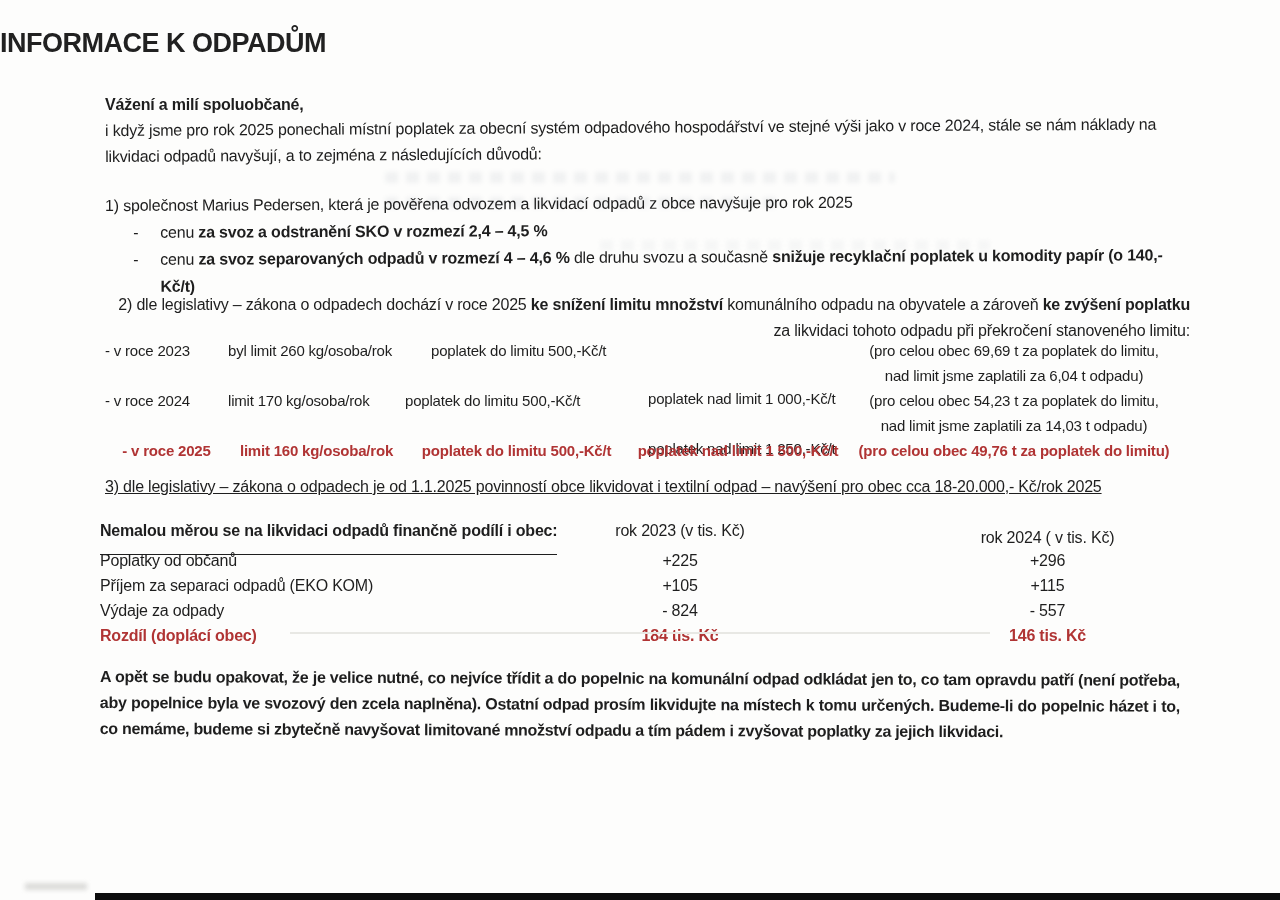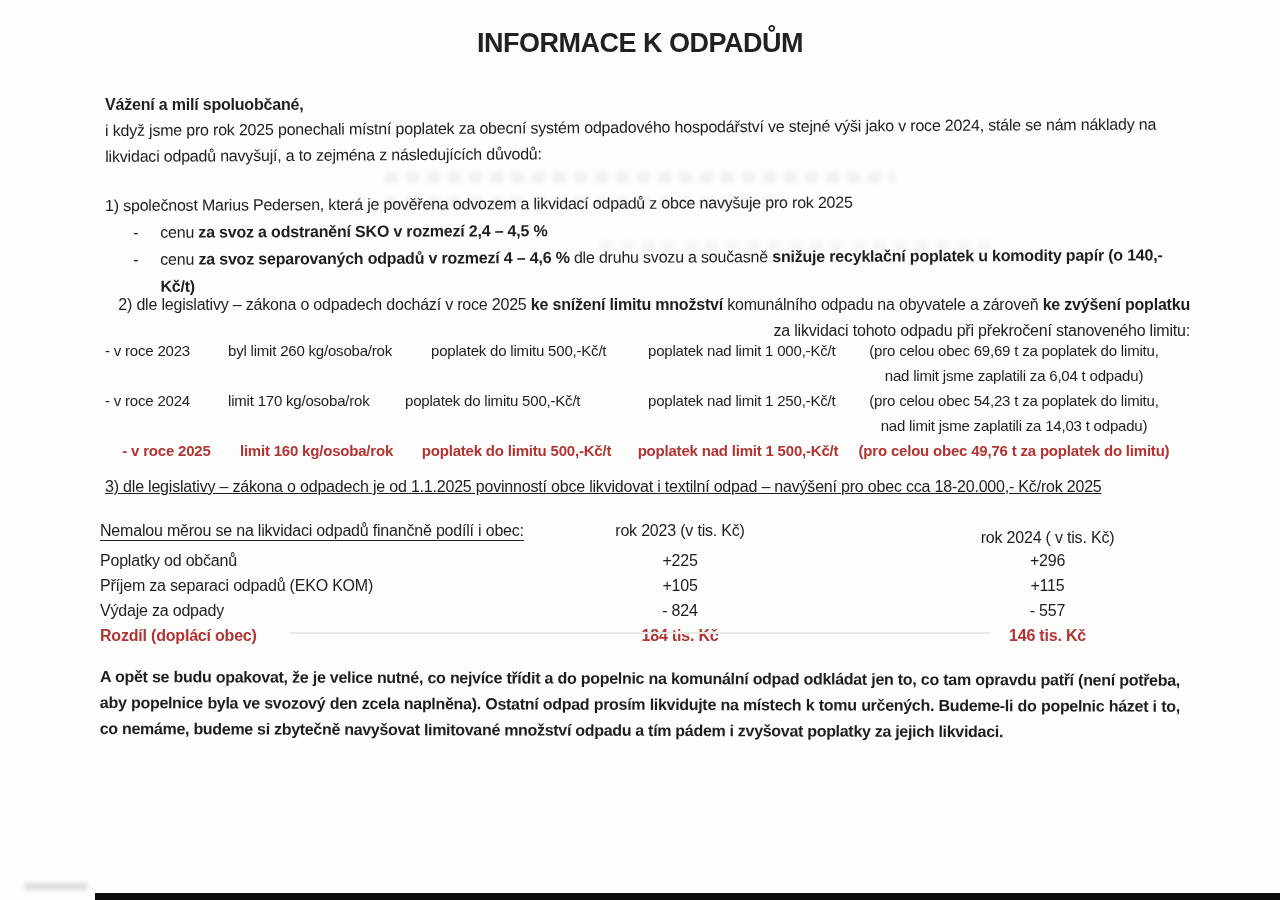--- a/index.html
+++ b/index.html
@@ -6,46 +6,46 @@
   .page {
     position:relative; width:1280px; height:900px; overflow:hidden;
     background:#fdfdfc; color:#1e1e1e;
     font-family:"Liberation Sans", sans-serif;
     font-size:16px; letter-spacing:-0.2px; line-height:26px;
   }
   .abs { position:absolute; }
   .b { font-weight:bold; }
   .red { color:#b03434; }
   .title {
-    left:0; top:30px; width:1280px; text-align:center;
+    left:0; top:30px; width:1280px; 
     font-size:27px; font-weight:bold; letter-spacing:-0.5px; color:#212121;
   }
   .salutation { left:105px; top:92px; font-weight:bold; }
   .intro { left:105px; top:118px; width:1062px; transform:rotate(-0.35deg); transform-origin:left top; }
   .item1 { left:105px; top:192px; width:1068px; line-height:27px; transform:rotate(-0.25deg); transform-origin:left top; }
   .bullet { position:relative; padding-left:55px; }
   .bullet .dash { position:absolute; left:28px; top:0; }
   .item2 { left:105px; top:292px; width:1068px; padding-left:17px; text-indent:-17px;text-align:right; }
   .limits {
     left:105px; top:338px; width:1075px;
     display:grid; grid-template-columns:123px 177px 223px 220px 1fr;
     grid-auto-rows:25px; font-size:15px; line-height:25px; letter-spacing:-0.2px;
   }
   .limits .note { text-align:center; }
   .limits .c5 { grid-column:5; }
   .limits .pl1 { padding-left:26px; }
-  .limits .pl2 { padding-left:20px; }
+  .limits .pl2 { padding-left:20px;margin-top:48px; }
   .limits .hl { color:#b03434; font-weight:bold;text-align:center; }
   .item3 { left:105px; top:474px; width:1075px;text-decoration:underline; }
   .finance {
     left:100px; top:518px; width:1030px;
     display:grid; grid-template-columns:500px 160px 205px 165px;
     grid-template-rows:30px 25px 25px 25px 25px;
   }
-  .finance .head-label span { font-weight:normal; border-bottom:1.5px solid #1e1e1e; padding-bottom:1px; }
+  .finance .head-label span { font-weight:bold; border-bottom:1.5px solid #1e1e1e; padding-bottom:15px; }
   .finance .ctr { text-align:center; }
   .finance .col4off { transform:translateY(7px); }
   .fin-line { left:290px; top:632px; width:700px; height:2px; background:#e8e8e4; }
   .closing {
     left:100px; top:664px; width:1080px; font-weight:bold; text-align:justify;
     letter-spacing:-0.3px; transform:rotate(0.2deg); transform-origin:left top;
   }
   .ghost {
     background:repeating-linear-gradient(90deg,#8a93a0 0 13px,transparent 13px 21px);
     height:11px; opacity:0.10; filter:blur(2px); border-radius:3px;

